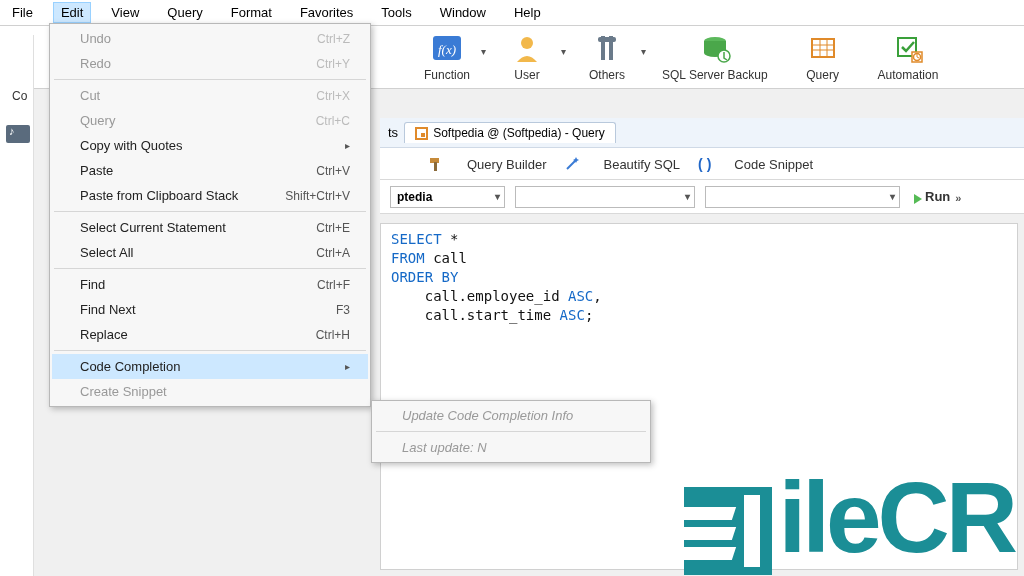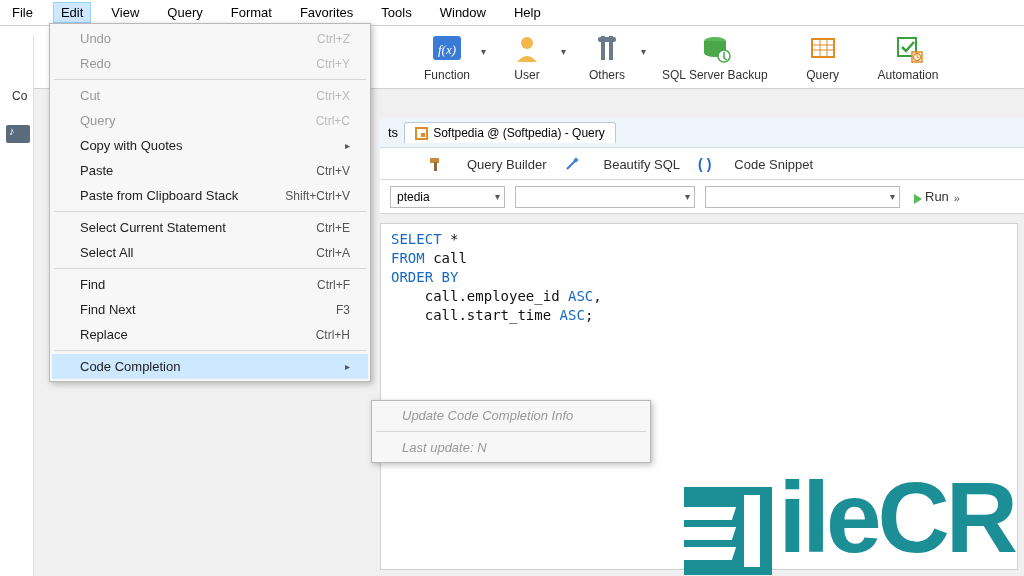--- a/index.html
+++ b/index.html
@@ -180,21 +180,21 @@
         <path d="M12 1 l1 2 l2 1 l-2 1 l-1 2 l-1 -2 l-2 -1 l2 -1 z" fill="#3a7bd5"></path>
       </svg>
     <span>Beautify SQL</span>
   </div>
   <div class="qb-item">
     <span class="blue-paren">( )</span>
     <span>Code Snippet</span>
   </div>
 </div>
 
-<div class="selectrow" style="position:absolute; left:380px; right:0; top:180px;">
+<div class="selectrow" style="position:absolute; left:380px; right:0; top:180px;font-weight:bold;">
   <div class="sel sel1">
       <span>ptedia</span>
     </div>
   <div class="sel sel2"></div>
   <div class="sel sel3"></div>
   <div class="run">
     <span class="run-tri"></span>
     <span style="color:#333">Run</span>
     <span class="run-more">»</span>
   </div>
@@ -256,20 +256,24 @@
     </div>
   <div class="menu-item">
       <span>Replace</span>
       <span class="sc">Ctrl+H</span>
     </div>
   <div class="menu-sep"></div>
   <div class="menu-item highlight">
       <span>Code Completion</span>
       <span class="submenu-arrow">▸</span>
     </div>
+  <div class="menu-item disabled">
+      <span>Create Snippet</span>
+      <span></span>
+    </div>
 </div>
 
 <div class="sub-menu">
   <div class="menu-item disabled">
       <span>Update Code Completion Info</span>
       <span></span>
     </div>
   <div class="menu-sep"></div>
   <div class="menu-item disabled">
       <span>Last update: N</span>

